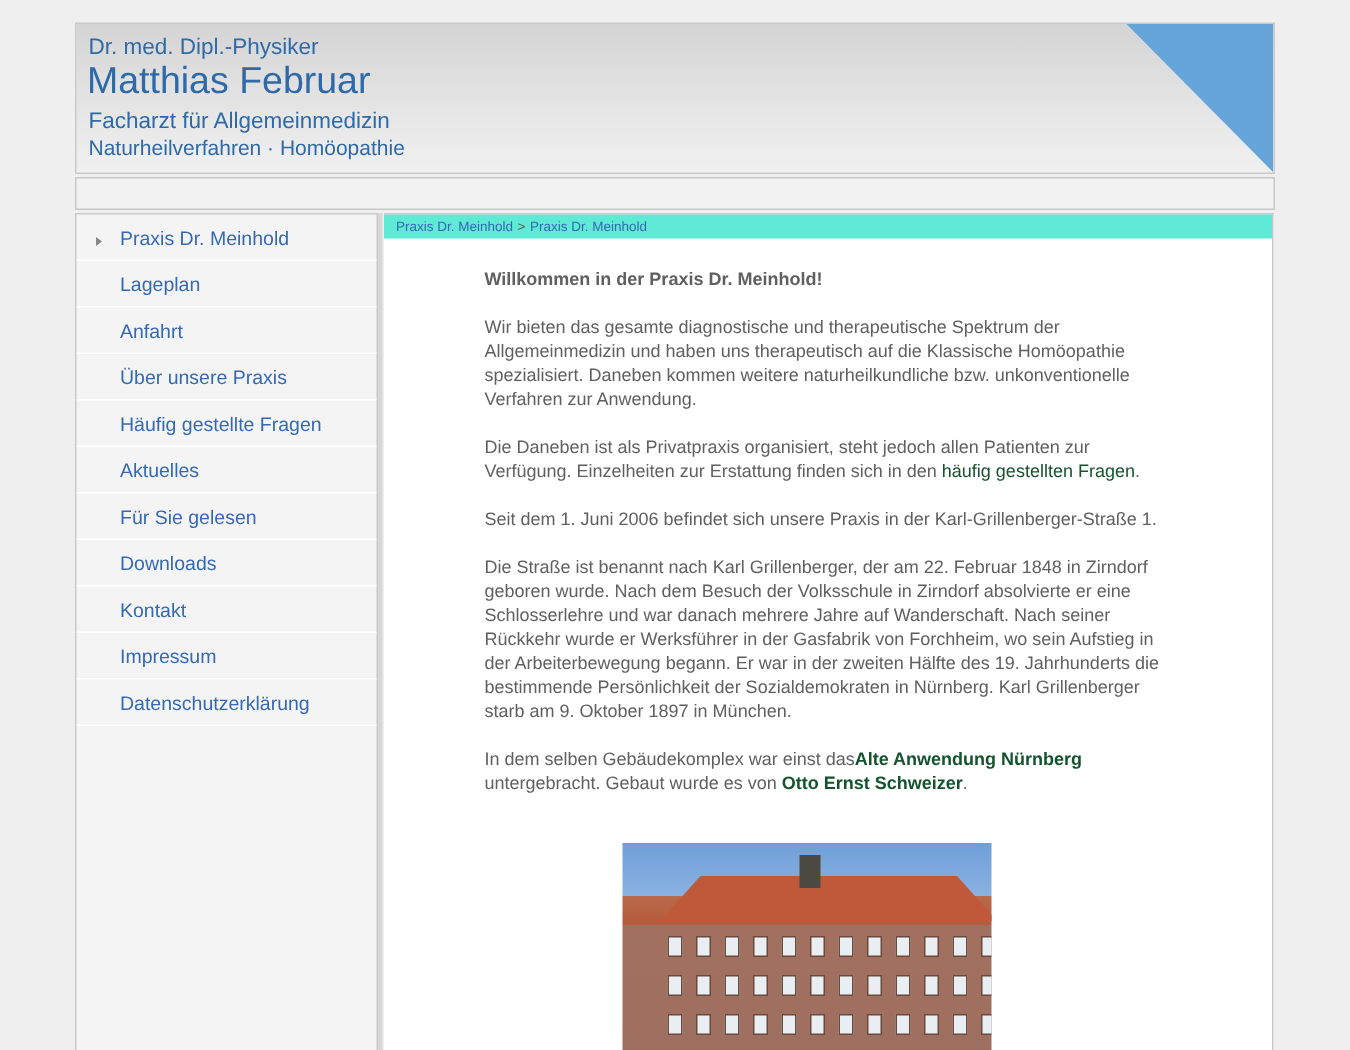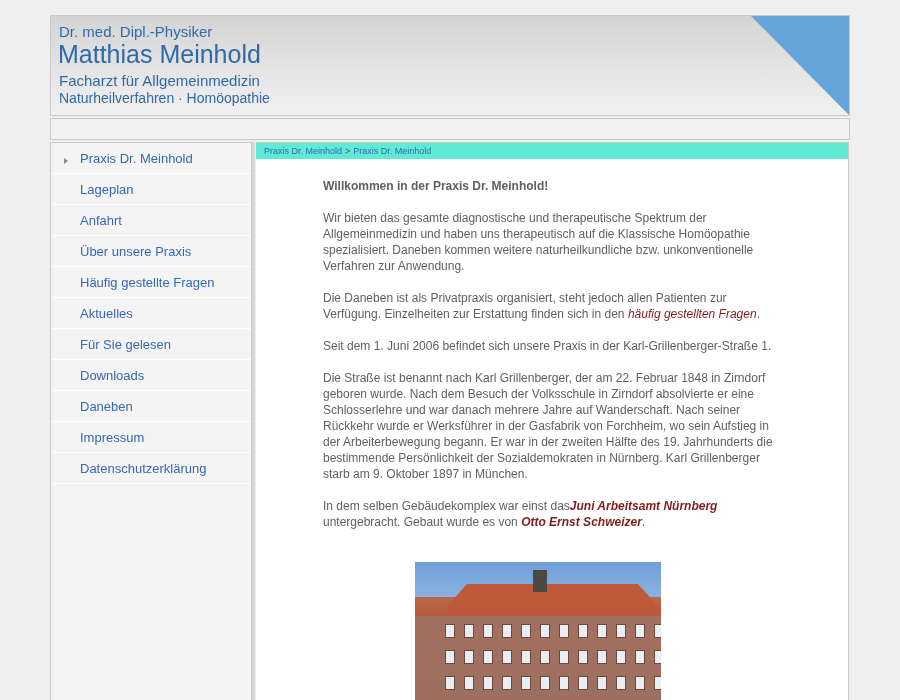--- a/index.html
+++ b/index.html
@@ -51,40 +51,40 @@
     padding-left: 8px; line-height: 16px;
   }
   .breadcrumb span { cursor: pointer; }
   .breadcrumb .gt { color: #555; cursor: default; margin: 0 3px; }
   .article {
     position: absolute; left: 67px; top: 35px; width: 460px;
     font-size: 12px; line-height: 16px; color: #606060;
   }
   .article p { margin: 0 0 16px 0; }
   .article .title { font-weight: bold; }
-  .article a { color: #7f1d1d; text-decoration: none; font-style: italic; }
+  .article a { color: #14532d; text-decoration: none; }
   .article a.bold { font-weight: bold; }
   .photo {
     position: absolute; left: 159px; top: 419px; width: 246px; height: 160px; overflow: hidden;
     background: linear-gradient(180deg, #6f9fd8 0%, #8ab2e2 22%, #b86a4a 22%, #b45b3d 34%, #a3705f 34%, #9c6f60 100%);
   }
   .photo .roof {
     position: absolute; left: 25px; top: 22px; width: 225px; height: 30px;
     background: #c0593a; clip-path: polygon(12% 0, 88% 0, 100% 100%, 0 100%);
   }
   .photo .tower { position: absolute; left: 118px; top: 8px; width: 14px; height: 22px; background: #4a4a42; }
   .photo .win-row { position: absolute; left: 30px; display: flex; gap: 9px; }
   .photo .win { width: 8px; height: 12px; background: #e8eef2; border: 1px solid #6b4a3e; }
 </style>
 </head>
 <body>
 
 <div class="header">
   <div class="line1">Dr. med. Dipl.-Physiker</div>
-  <div class="line2">Matthias Meinhold</div>
+  <div class="line2">Matthias Februar</div>
   <div class="line3">Facharzt für Allgemeinmedizin</div>
   <div class="line4">Naturheilverfahren · Homöopathie</div>
   <div class="corner"></div>
 </div>
 
 <div class="subbar"></div>
 
 <div class="sidebar">
   <div class="nav-item">
     <span class="arrow"></span>
@@ -105,21 +105,21 @@
   <div class="nav-item">
     <span class="label">Aktuelles</span>
   </div>
   <div class="nav-item">
     <span class="label">Für Sie gelesen</span>
   </div>
   <div class="nav-item">
     <span class="label">Downloads</span>
   </div>
   <div class="nav-item">
-    <span class="label">Daneben</span>
+    <span class="label">Kontakt</span>
   </div>
   <div class="nav-item">
     <span class="label">Impressum</span>
   </div>
   <div class="nav-item">
     <span class="label">Datenschutzerklärung</span>
   </div>
 </div>
 
 <div class="sep"></div>
@@ -128,21 +128,21 @@
   <div class="breadcrumb">
     <span>Praxis Dr. Meinhold</span><span class="gt">&gt;</span><span>Praxis Dr. Meinhold</span>
   </div>
 
   <div class="article">
     <p class="title">Willkommen in der Praxis Dr. Meinhold!</p>
     <p>Wir bieten das gesamte diagnostische und therapeutische Spektrum der Allgemeinmedizin und haben uns therapeutisch auf die Klassische Homöopathie spezialisiert. Daneben kommen weitere naturheilkundliche bzw. unkonventionelle Verfahren zur Anwendung.</p>
     <p><span>Die Daneben ist als Privatpraxis organisiert, steht jedoch allen Patienten zur Verfügung. Einzelheiten zur Erstattung finden sich in den </span><a>häufig gestellten Fragen</a><span>.</span></p>
     <p>Seit dem 1. Juni 2006 befindet sich unsere Praxis in der Karl-Grillenberger-Straße 1.</p>
     <p>Die Straße ist benannt nach Karl Grillenberger, der am 22. Februar 1848 in Zirndorf geboren wurde. Nach dem Besuch der Volksschule in Zirndorf absolvierte er eine Schlosserlehre und war danach mehrere Jahre auf Wanderschaft. Nach seiner Rückkehr wurde er Werksführer in der Gasfabrik von Forchheim, wo sein Aufstieg in der Arbeiterbewegung begann. Er war in der zweiten Hälfte des 19. Jahrhunderts die bestimmende Persönlichkeit der Sozialdemokraten in Nürnberg. Karl Grillenberger starb am 9. Oktober 1897 in München.</p>
-    <p><span>In dem selben Gebäudekomplex war einst das</span><a class="bold">Juni Arbeitsamt Nürnberg</a><span> untergebracht. Gebaut wurde es von </span><a class="bold">Otto Ernst Schweizer</a><span>.</span></p>
+    <p><span>In dem selben Gebäudekomplex war einst das</span><a class="bold">Alte Anwendung Nürnberg</a><span> untergebracht. Gebaut wurde es von </span><a class="bold">Otto Ernst Schweizer</a><span>.</span></p>
   </div>
 
   <div class="photo">
     <div class="roof"></div>
     <div class="tower"></div>
     <div class="win-row" style="top:62px">
       <div class="win"></div>
         <div class="win"></div>
         <div class="win"></div>
         <div class="win"></div>

